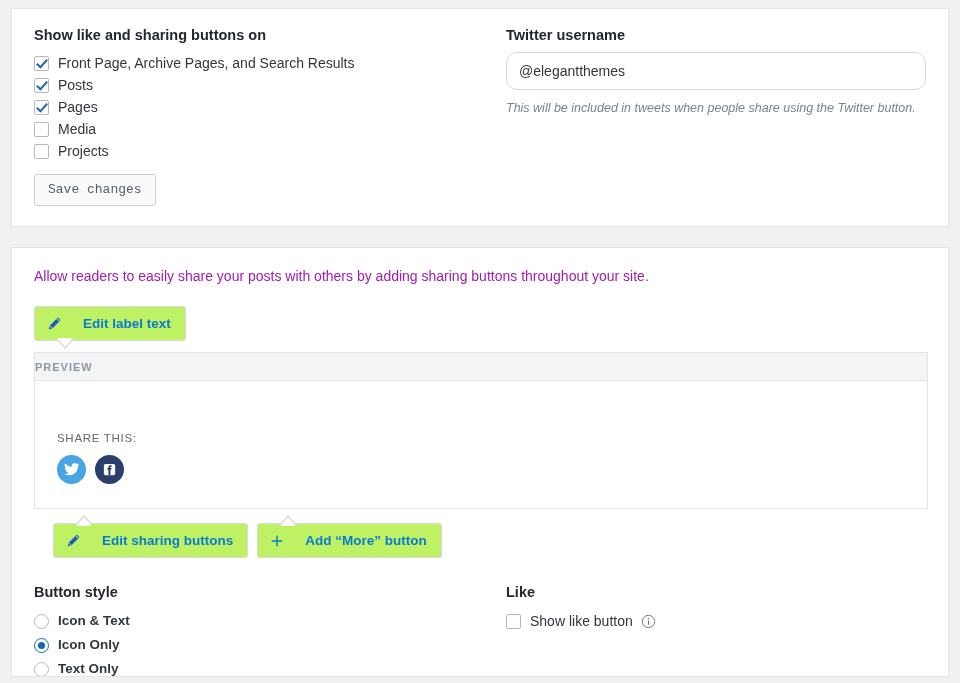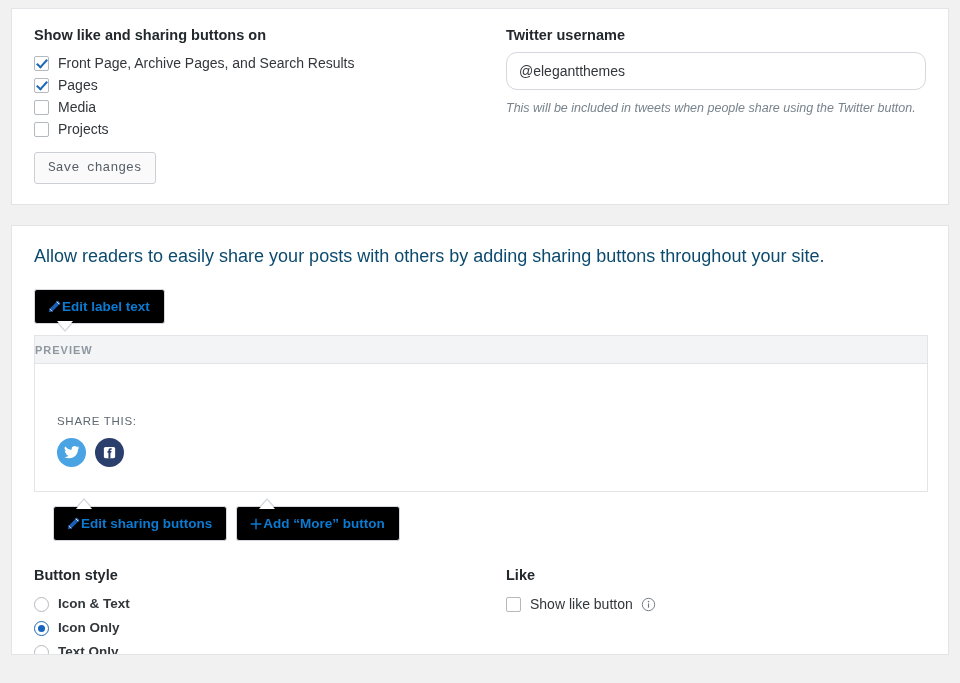--- a/index.html
+++ b/index.html
@@ -118,31 +118,31 @@
   }
 
   
   .card-b {
     padding: 20px 22px 0 22px;
     height: 430px;
     overflow: hidden;
   }
   .intro {
     margin: 0 0 22px 0;
-    font-size: 18px;
-    color: #0c4a6e;
+    font-size: 14px;
+    color: #a21caf;
   }
 
   .callout-btn {
     position: relative;
     display: inline-flex;
     align-items: center;
-    gap: 0;
+    gap: 21px;
     padding: 9px 14px 9px 12px;
-    background: #000000;
+    background: #bef264;
     border: 1px solid #d5d8dc;
     border-radius: 3px;
     font-size: 13.5px;
     font-weight: bold;
     color: #0b7ad1;
     cursor: pointer;
     line-height: 1;
     white-space: nowrap;
   }
   
@@ -284,20 +284,24 @@
   <div class="card card-a">
 
     <div class="col-left">
       <h3 class="section-title">Show like and sharing buttons on</h3>
 
       <div class="check-row">
         <span class="cbox checked"></span>
         <span class="check-label">Front Page, Archive Pages, and Search Results</span>
       </div>
 
+      <div class="check-row">
+        <span class="cbox checked"></span>
+        <span class="check-label">Posts</span>
+      </div>
 
       <div class="check-row">
         <span class="cbox checked"></span>
         <span class="check-label">Pages</span>
       </div>
 
       <div class="check-row">
         <span class="cbox"></span>
         <span class="check-label">Media</span>
       </div>

